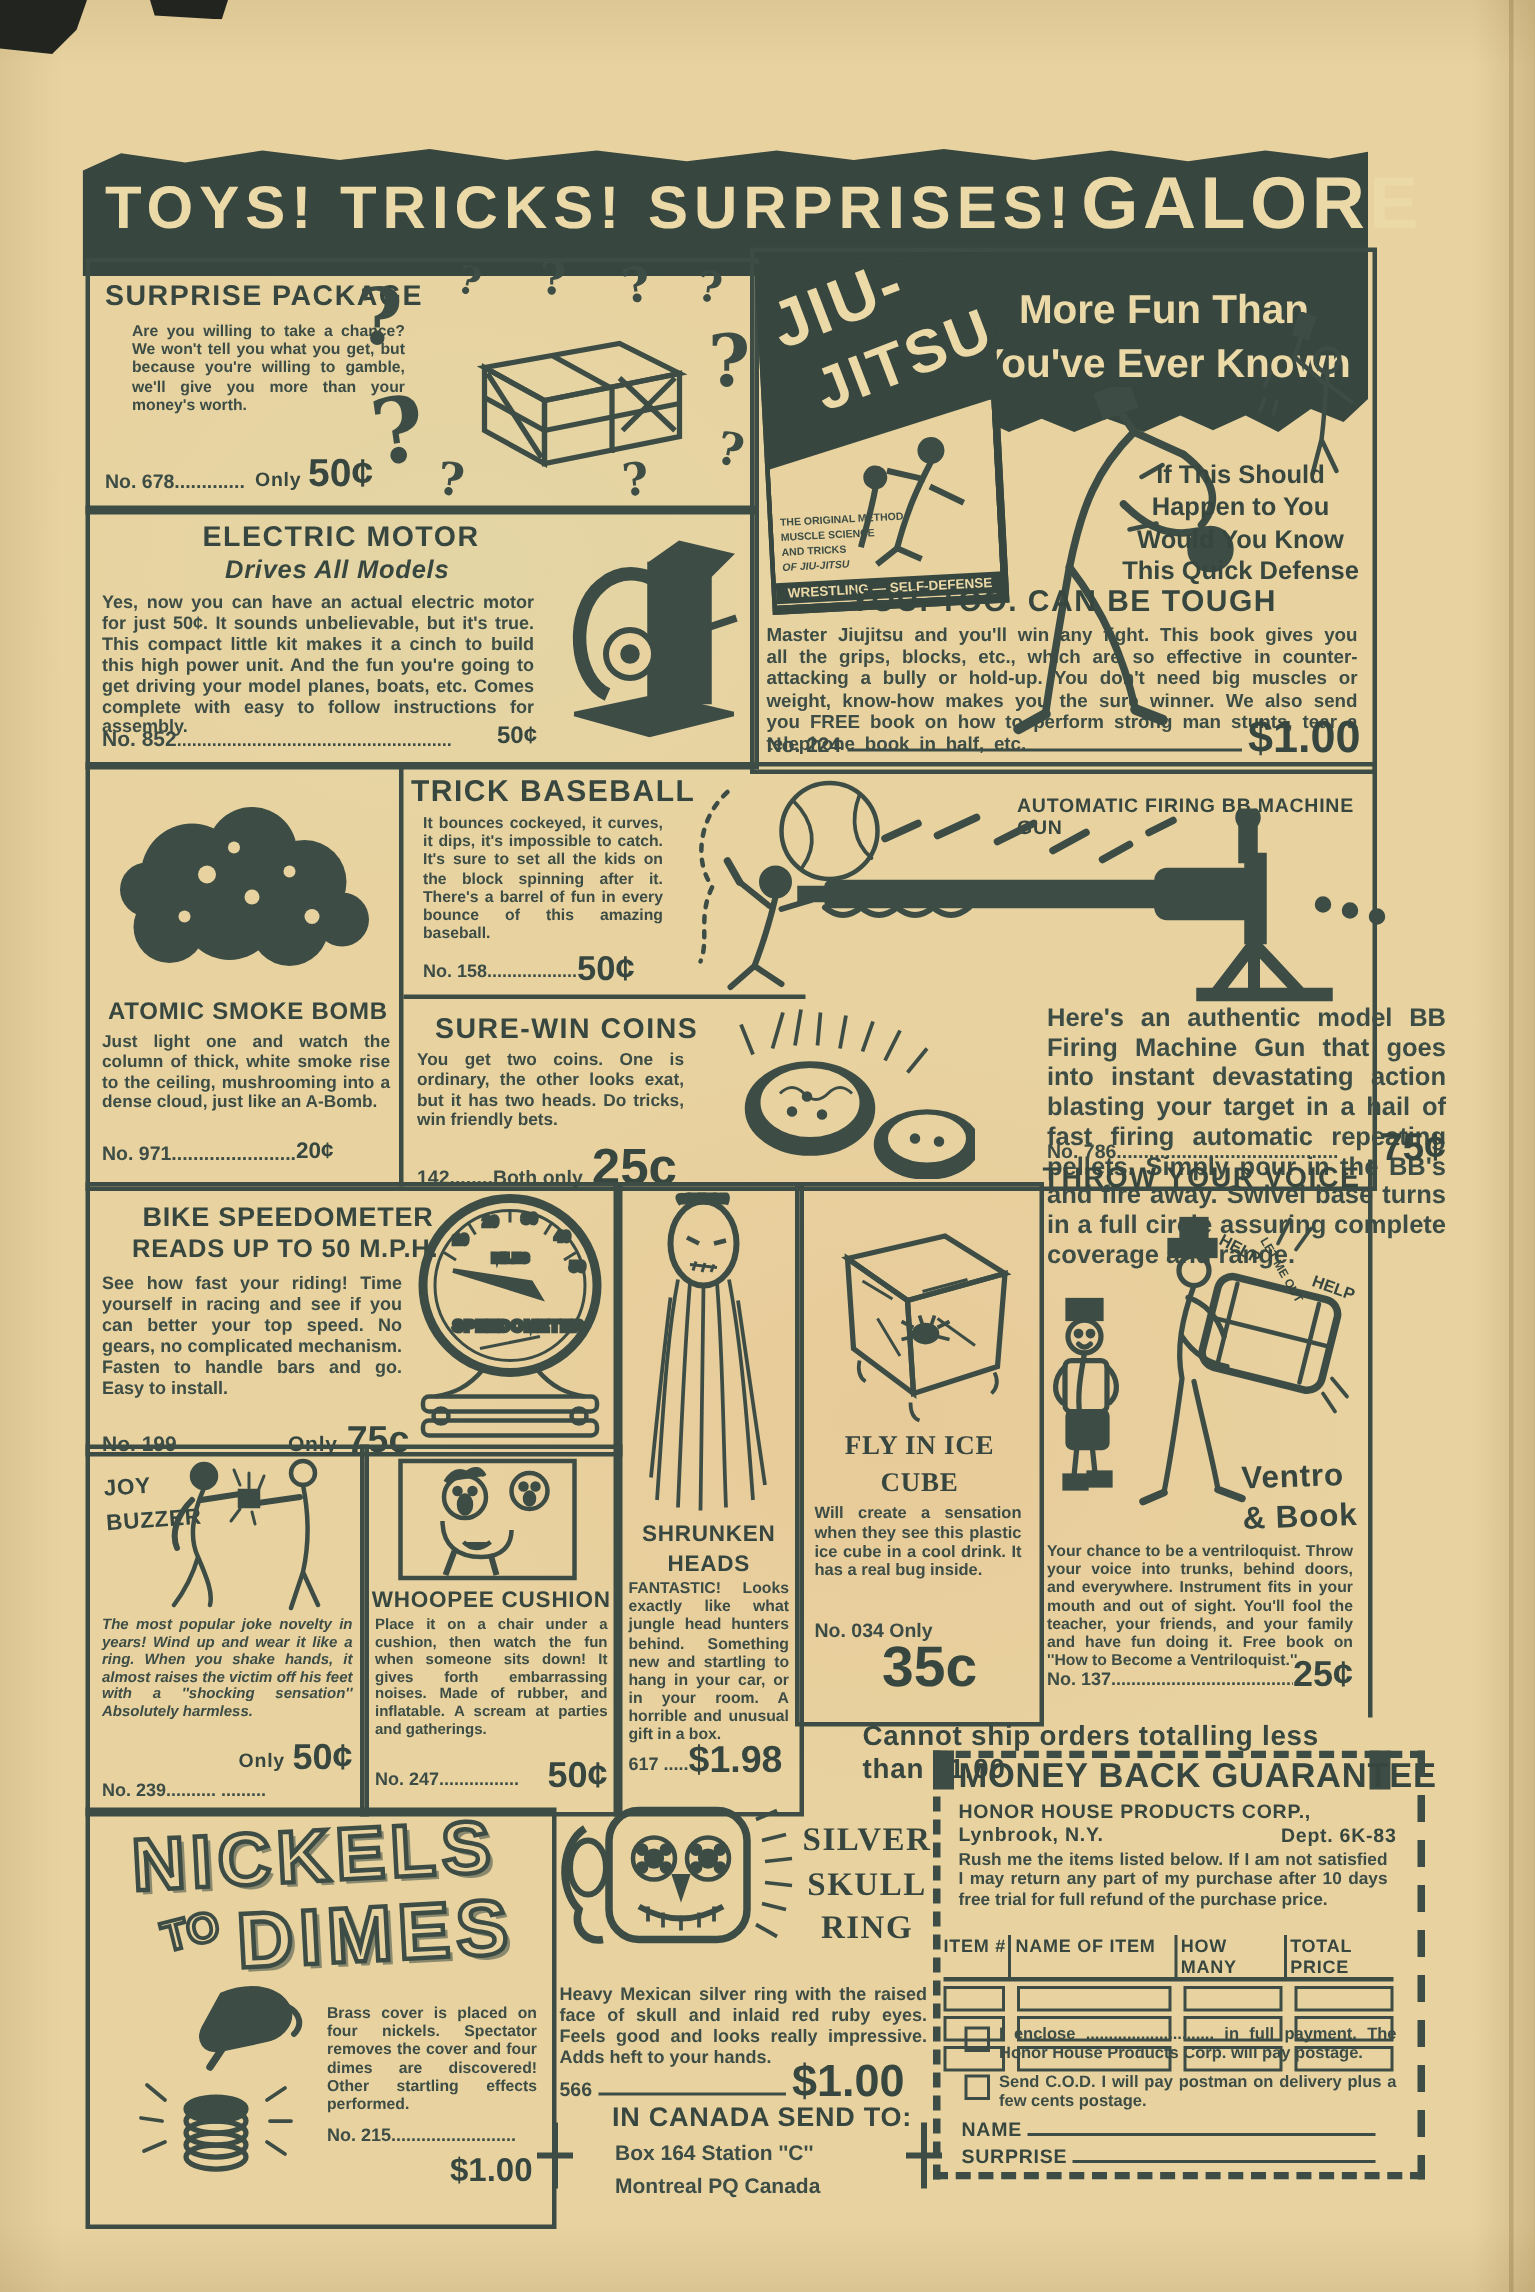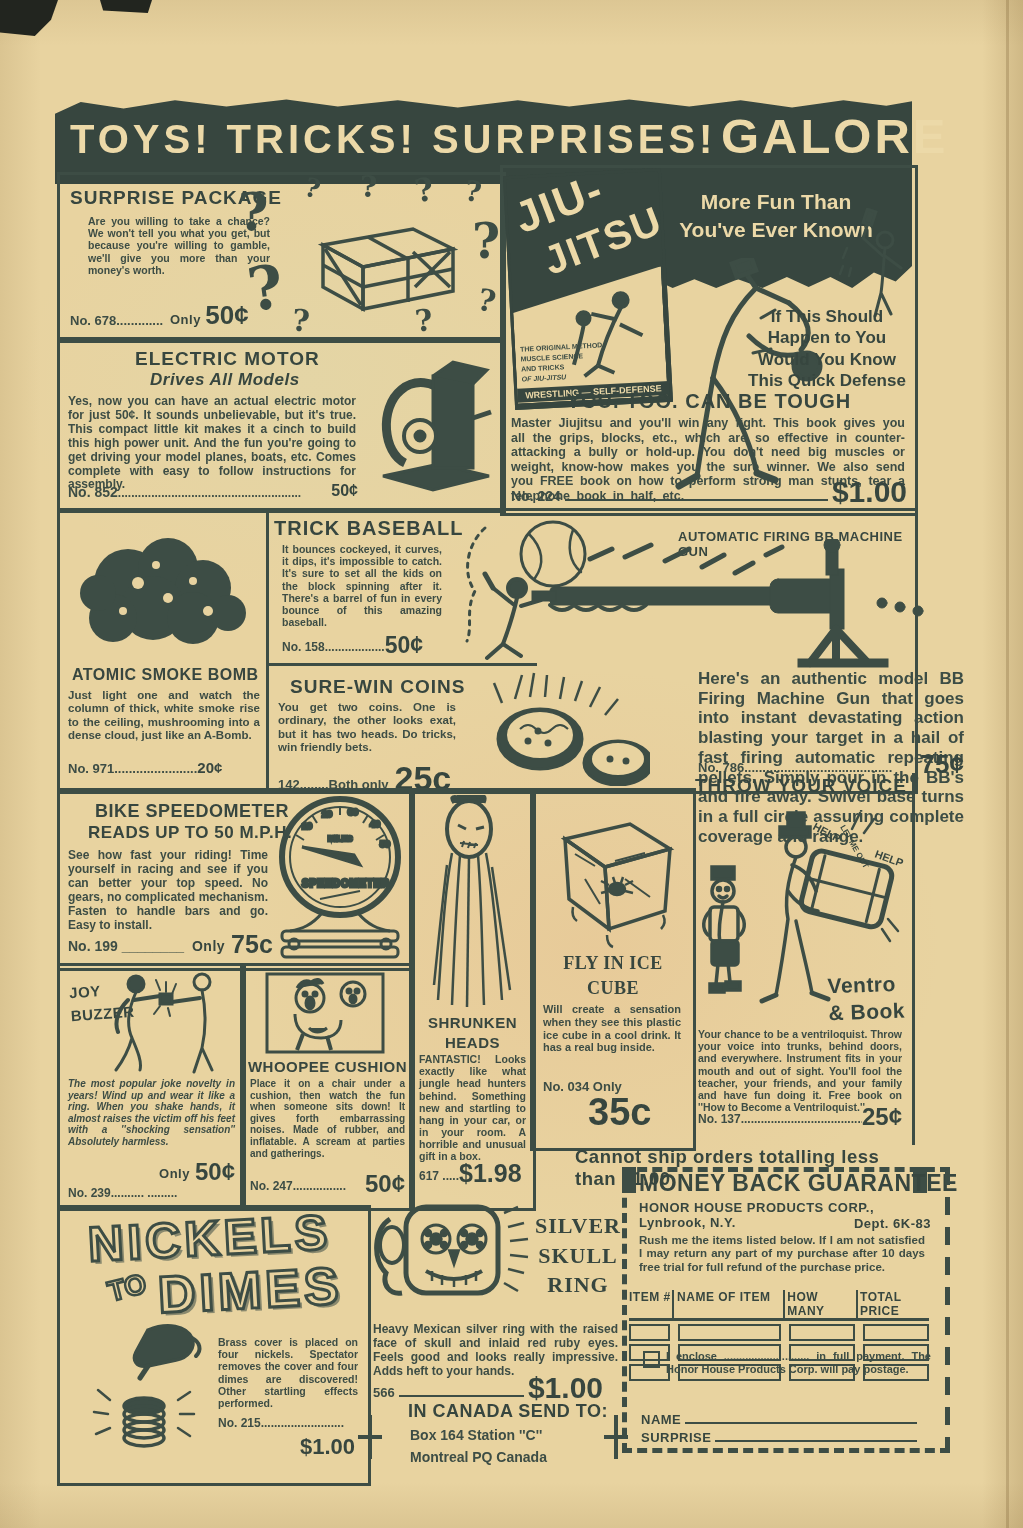--- a/index.html
+++ b/index.html
@@ -43,21 +43,21 @@
   <div class="abs" style="left:100px;top:0;width:52px;height:13px;background:#22251f;clip-path:polygon(0 0,100% 0,92% 100%,6% 80%);"></div>
 
   <div class="abs" style="left:55px;top:94px;width:857px;height:90px;background:var(--ink-dark);
               clip-path:polygon(0 22%,3% 9%,8% 16%,14% 7%,20% 14%,27% 6%,33% 14%,40% 7%,47% 15%,54% 7%,60% 14%,67% 6%,74% 14%,80% 7%,86% 15%,92% 7%,97% 13%,100% 8%,100% 100%,0 100%);"></div>
   <div class="abs" style="left:640px;top:178px;width:272px;height:110px;background:var(--ink-dark);
               clip-path:polygon(0 0,100% 0,100% 80%,94% 94%,86% 86%,78% 100%,70% 90%,62% 99%,54% 90%,45% 100%,36% 92%,28% 100%,20% 92%,12% 100%,5% 92%,0 98%);"></div>
   <div class="abs" style="left:70px;top:108px;width:845px;white-space:nowrap;color:var(--cream);">
     <span style="font-size:40px;font-weight:bold;letter-spacing:4px;">TOYS! TRICKS! SURPRISES!</span>
     <span style="font-size:49px;font-weight:bold;letter-spacing:3px;">GALORE</span>
   </div>
-  <div class="abs" style="left:640px;top:188px;width:272px;text-align:center;color:var(--cream);font-weight:bold;font-size:21px;line-height:1.35;">
+  <div class="abs" style="left:640px;top:188px;width:272px;text-align:center;color:var(--cream);font-weight:bold;font-size:27px;line-height:1.35;">
     <div>More Fun Than</div>
     <div>You've Ever Known</div>
   </div>
 
   <div class="panel" style="left:57px;top:172px;width:443px;height:165px;border-width:3px;">
     <div class="ttl" style="position:absolute;left:10px;top:12px;font-size:19px;letter-spacing:1px;">SURPRISE PACKAGE</div>
     <div class="p" style="position:absolute;left:28px;top:40px;width:182px;font-size:10.5px;">Are you willing to take a chance? We won't tell you what you get, but because you're willing to gamble, we'll give you more than your money's worth.</div>
     <div class="abs" style="left:110px;top:125px;">
       <span class="ttl" style="font-size:13px;">Only</span>
       <span class="price" style="font-size:26px;">50¢</span>
@@ -279,21 +279,21 @@
     <div class="row" style="position:absolute;left:638px;top:243px;width:266px;">
       <span class="noline" style="font-size:13px;overflow:hidden;white-space:nowrap;flex:1;">No. 786.........................................</span>
       <span class="price" style="font-size:26px;line-height:0.8;">75¢</span>
     </div>
   </div>
 
   <div class="panel" style="left:57px;top:788px;width:352px;height:177px;">
     <div class="ttl" style="position:absolute;left:35px;top:10px;font-size:18px;">BIKE SPEEDOMETER</div>
     <div class="ttl" style="position:absolute;left:28px;top:32px;font-size:17px;">READS UP TO 50 M.P.H.</div>
     <div class="p" style="position:absolute;left:8px;top:58px;width:200px;font-size:12px;">See how fast your riding! Time yourself in racing and see if you can better your top speed. No gears, no complicated mechanism. Fasten to handle bars and go. Easy to install.</div>
-    <div class="row" style="position:absolute;left:8px;top:143px;">
+    <div class="row" style="position:absolute;left:8px;top:159px;">
       <span class="noline" style="font-size:14px;">No. 199 ________</span>
       <span class="ttl" style="font-size:14px;margin-left:8px;">Only</span>
       <span class="price" style="font-size:25px;line-height:0.8;margin-left:6px;">75c</span>
     </div>
     <svg style="position:absolute;left:212px;top:4px;" width="136" height="168" viewBox="0 0 136 168">
       <g stroke="#3d4d45" fill="none" stroke-width="3">
         <circle cx="68" cy="62" r="58" stroke-width="6"></circle>
         <circle cx="68" cy="62" r="50" stroke-width="2"></circle>
         <g stroke-width="2">
           <line x1="24" y1="40" x2="32" y2="45"></line>
@@ -604,20 +604,24 @@
         <div class="coupon-cell" style="width:13%;"></div>
         <div class="coupon-cell" style="width:35%;"></div>
         <div class="coupon-cell" style="width:22%;"></div>
         <div class="coupon-cell" style="width:22%;"></div>
       </div>
     </div>
     <div style="position:absolute;left:16px;top:178px;width:288px;display:flex;">
       <span class="chk"></span>
       <span class="p" style="font-size:11px;">I enclose ............................ in full payment. The Honor House Products Corp. will pay postage.</span>
     </div>
+    <div style="position:absolute;left:16px;top:210px;width:288px;display:flex;">
+      <span class="chk"></span>
+      <span class="p" style="font-size:11px;">Send C.O.D. I will pay postman on delivery plus a few cents postage.</span>
+    </div>
     <div class="row" style="position:absolute;left:14px;top:240px;width:280px;">
       <span class="ttl" style="font-size:13px;">NAME</span>
       <span class="leader"></span>
     </div>
     <div class="row" style="position:absolute;left:14px;top:258px;width:280px;">
       <span class="ttl" style="font-size:13px;">SURPRISE</span>
       <span class="leader"></span>
     </div>
 
     <div class="abs" style="right:-5px;top:-5px;width:5px;height:286px;background:repeating-linear-gradient(to bottom,var(--ink) 0 18px, transparent 18px 30px);"></div>

